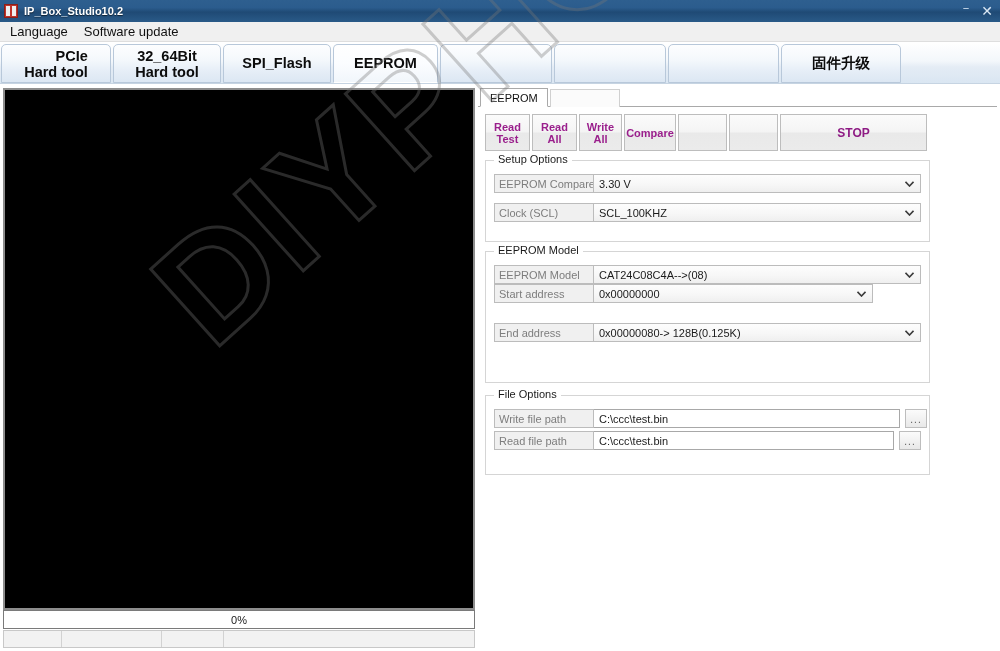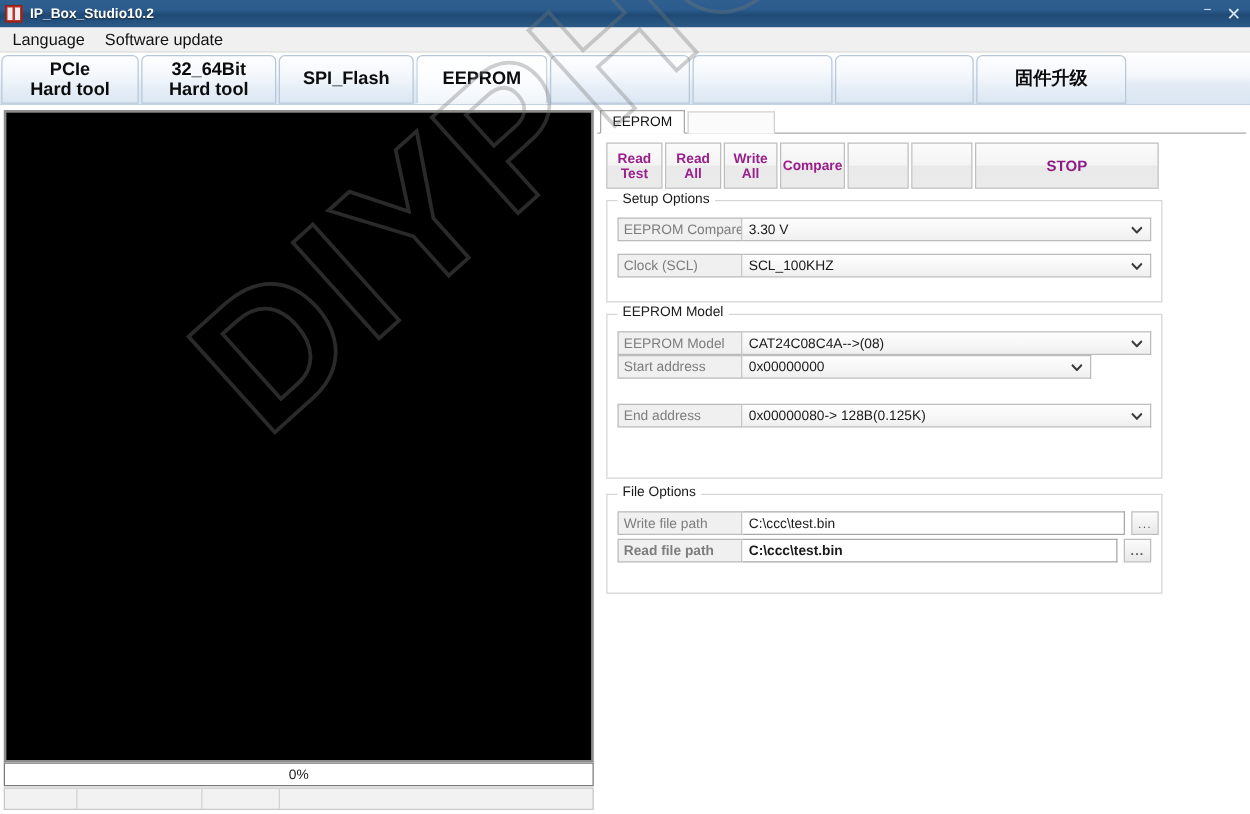--- a/index.html
+++ b/index.html
@@ -247,21 +247,21 @@
     <div class="win-btn min">−</div>
     <div class="win-btn close">✕</div>
   </div>
 
   <div class="menubar">
     <div class="menu-item">Language</div>
     <div class="menu-item">Software update</div>
   </div>
 
   <div class="tabstrip" id="tabstrip">
-      <div class="ttab two-line" style="width: 110px;">
+      <div class="ttab two-line" style="width: 110px; text-align: right;">
         <div>
           <span class="tline">PCIe</span>
           <span class="tline">Hard tool</span>
         </div>
       </div>
       <div class="ttab two-line" style="width: 108px;">
         <div>
           <span class="tline">32_64Bit</span>
           <span class="tline">Hard tool</span>
         </div>
@@ -432,21 +432,21 @@
 
     <div class="groupbox" style="left:7px; top:307px; width:445px; height:80px;">
       <div class="gb-title">File Options</div>
 
       <div class="field-row" style="left:8px; top:13px; width:433px;">
         <div class="field-label">Write file path</div>
         <div class="textbox">C:\ccc\test.bin</div>
         <div class="browse-btn">...</div>
       </div>
 
-      <div class="field-row" style="left:8px; top:35px; width:427px;font-weight:bold;">
+      <div class="field-row" style="left:8px; top:35px; width:427px;">
         <div class="field-label">Read file path</div>
         <div class="textbox">C:\ccc\test.bin</div>
         <div class="browse-btn">...</div>
       </div>
     </div>
 
   </div>
 
   <div class="watermark">DIYPHONE</div>
 

